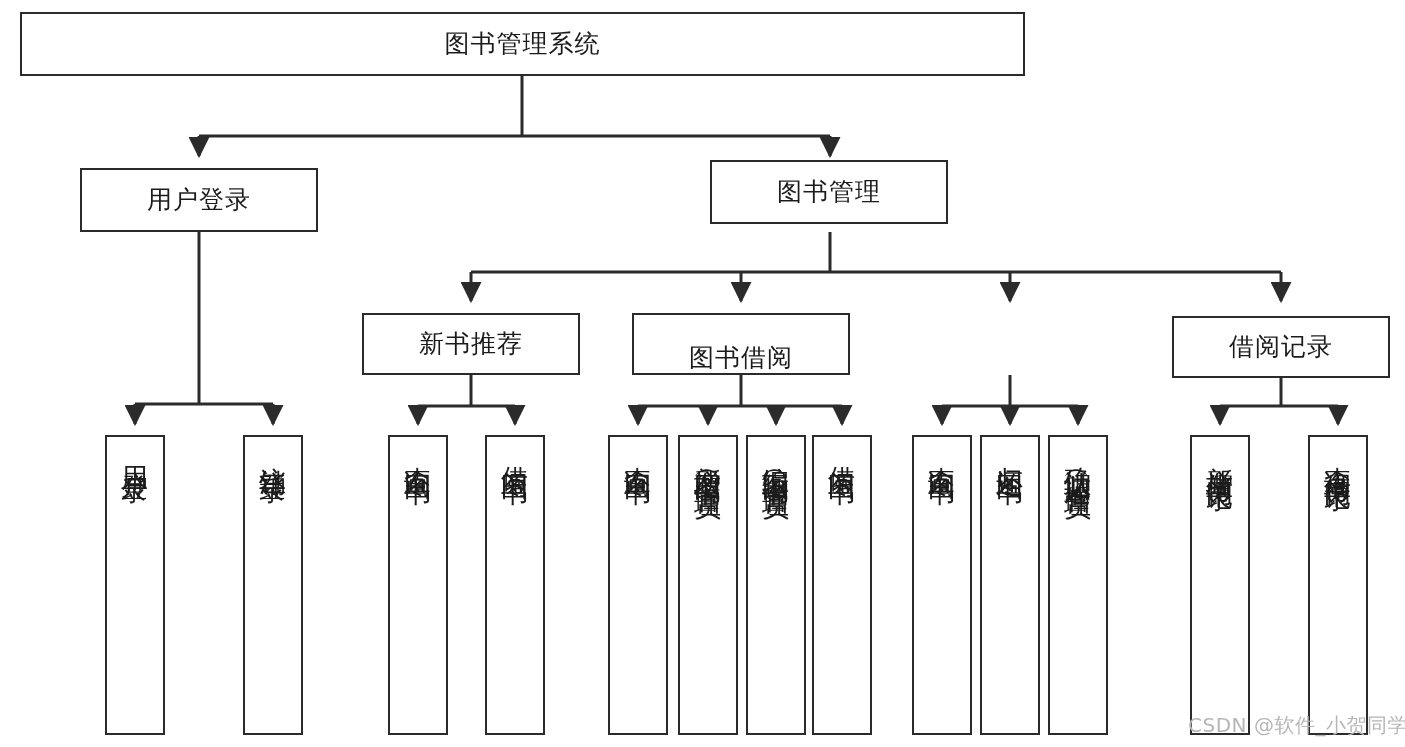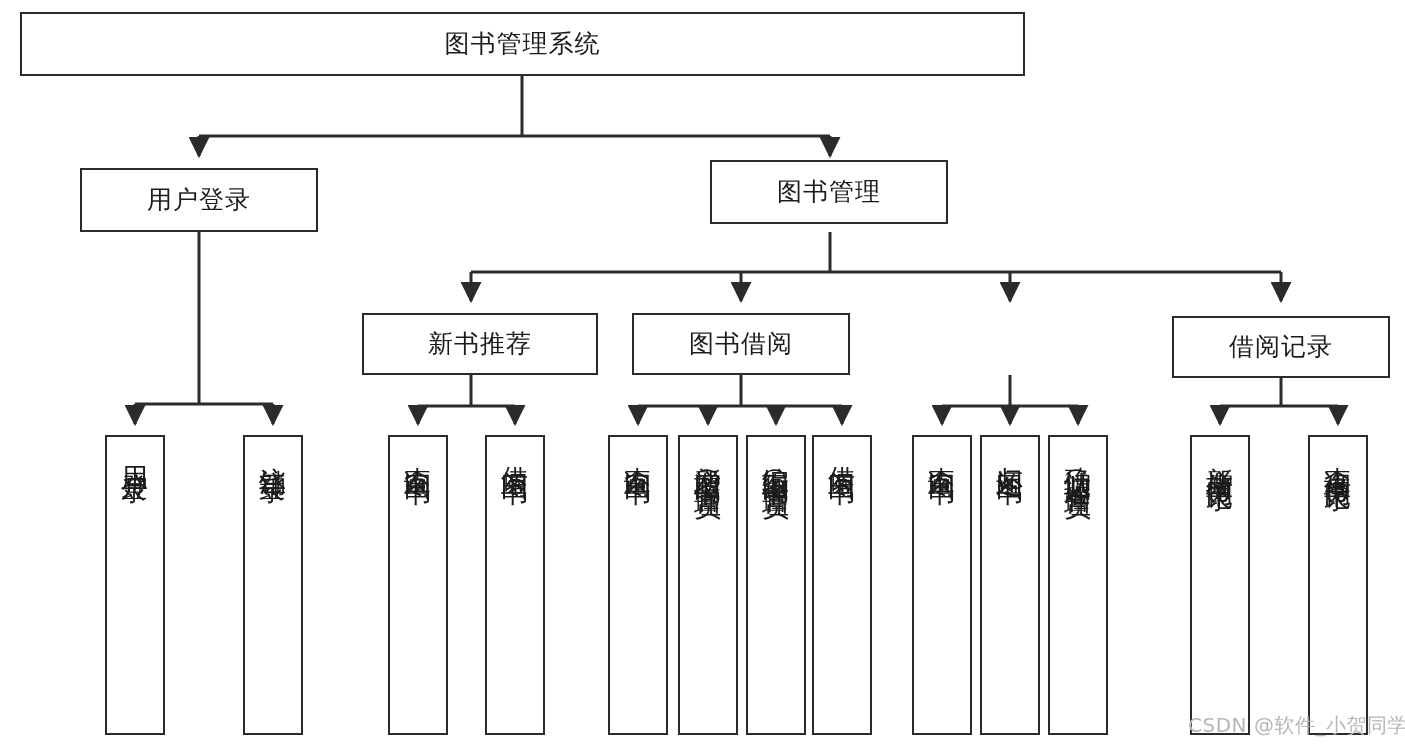--- a/index.html
+++ b/index.html
@@ -133,24 +133,24 @@
     <span class="node-label">图书管理系统</span>
   </div>
 
   <div class="node horiz" style="left:80px; top:168px; width:238px; height:64px;">
     <span class="node-label">用户登录</span>
   </div>
   <div class="node horiz" style="left:710px; top:160px; width:238px; height:64px;">
     <span class="node-label">图书管理</span>
   </div>
 
-  <div class="node horiz" style="left:362px; top:313px; width:236px; height:62px;">
+  <div class="node horiz" style="left:362px; top:313px; width:218px; height:62px;">
     <span class="node-label">新书推荐</span>
   </div>
-  <div class="node horiz" style="left:632px; top:313px; width:218px; height:62px;">
+  <div class="node horiz" style="left:632px; top:313px; width:218px; height:62px;align-items:flex-end;">
     <span class="node-label">图书借阅</span>
   </div>
   <div class="node horiz" style="left:1172px; top:316px; width:218px; height:62px;">
     <span class="node-label">借阅记录</span>
   </div>
 
   <div class="node vert" style="left:105px; top:435px; width:60px; height:300px;">
     <span class="node-label">用户登录</span>
   </div>
   <div class="node vert" style="left:243px; top:435px; width:60px; height:300px;">

